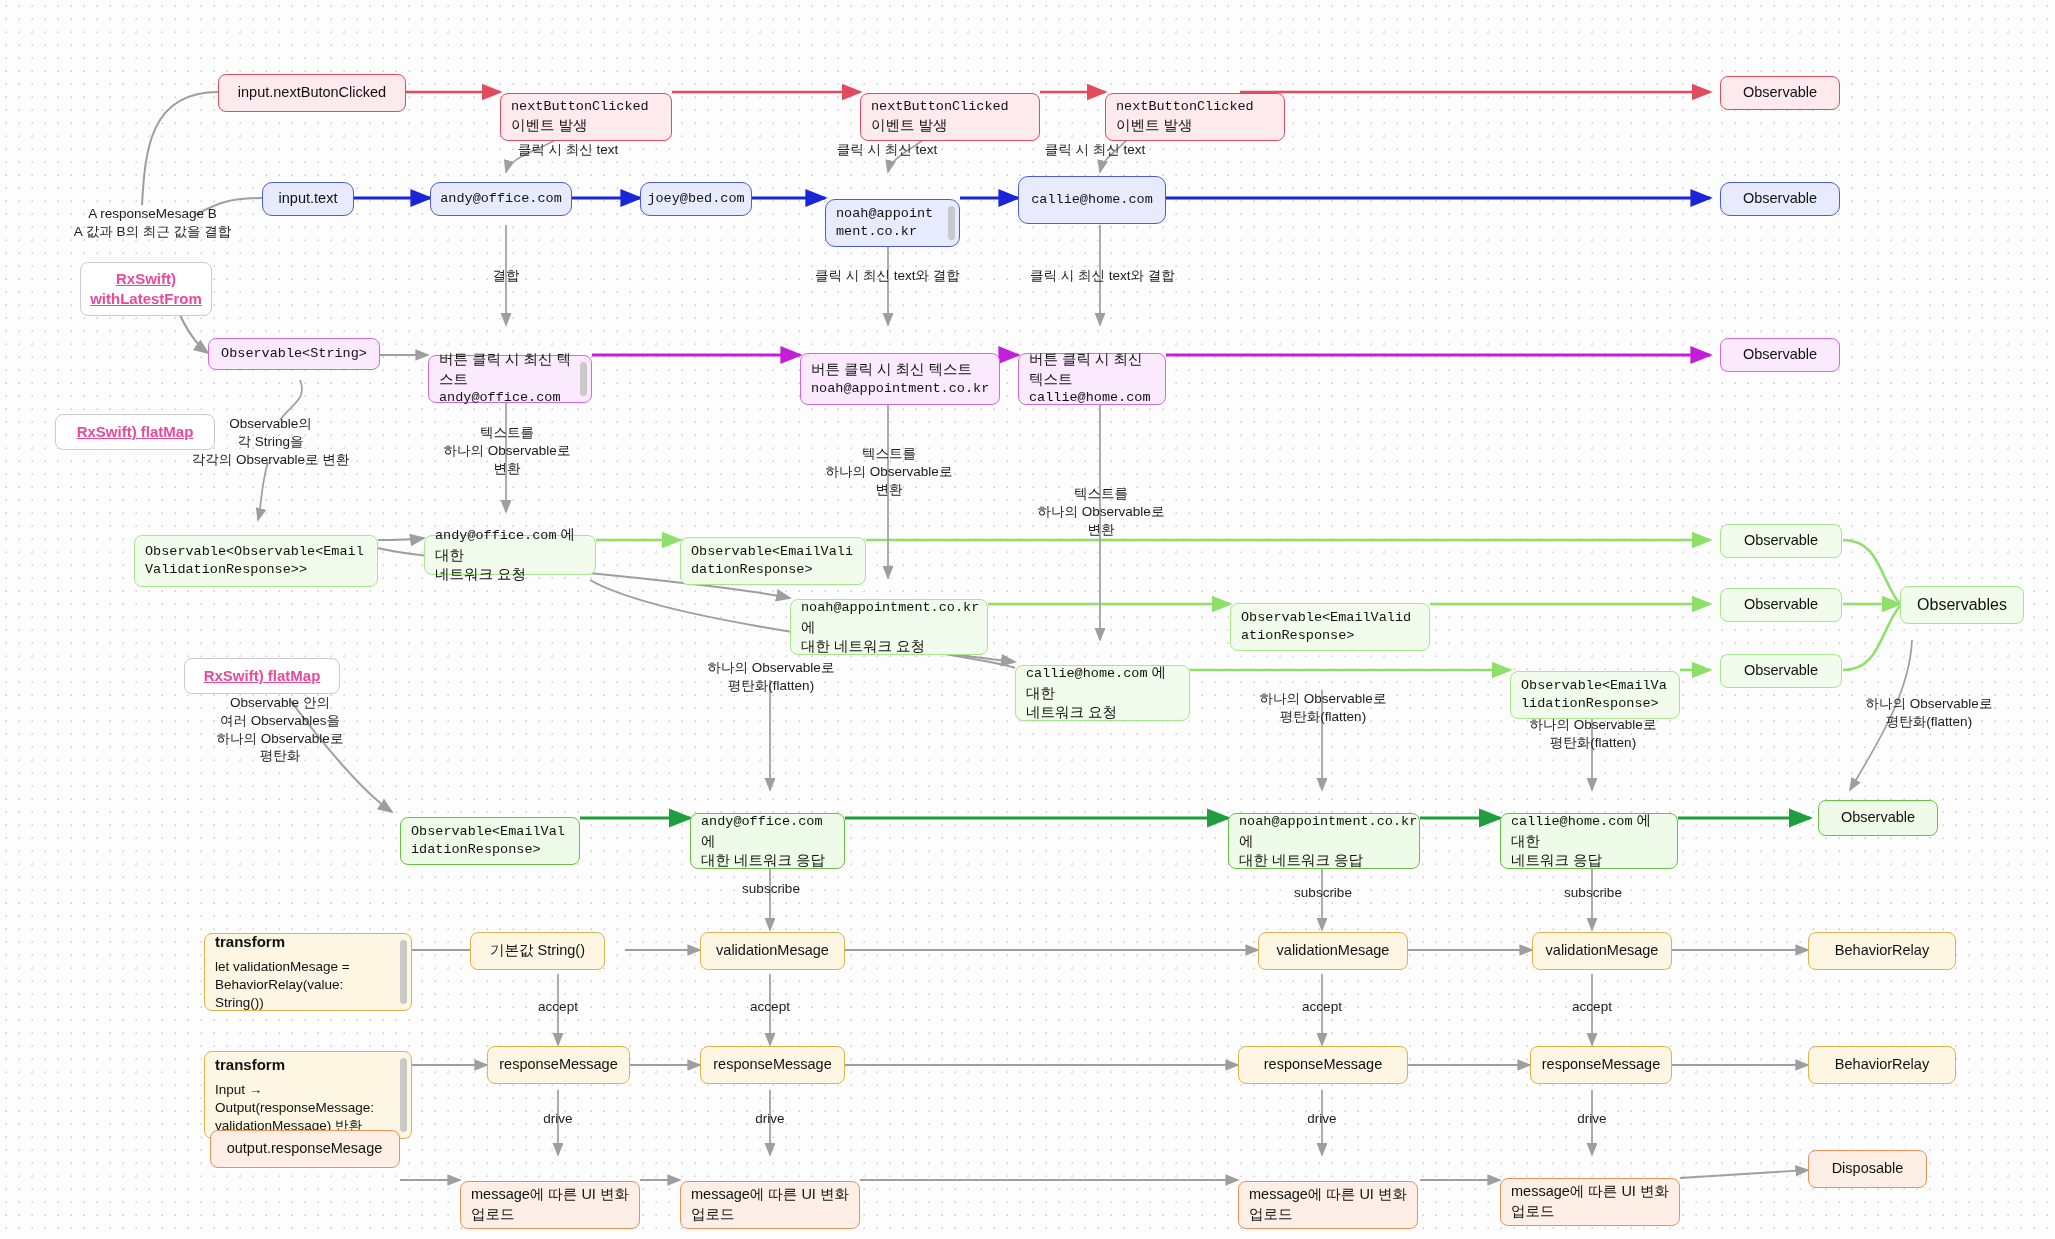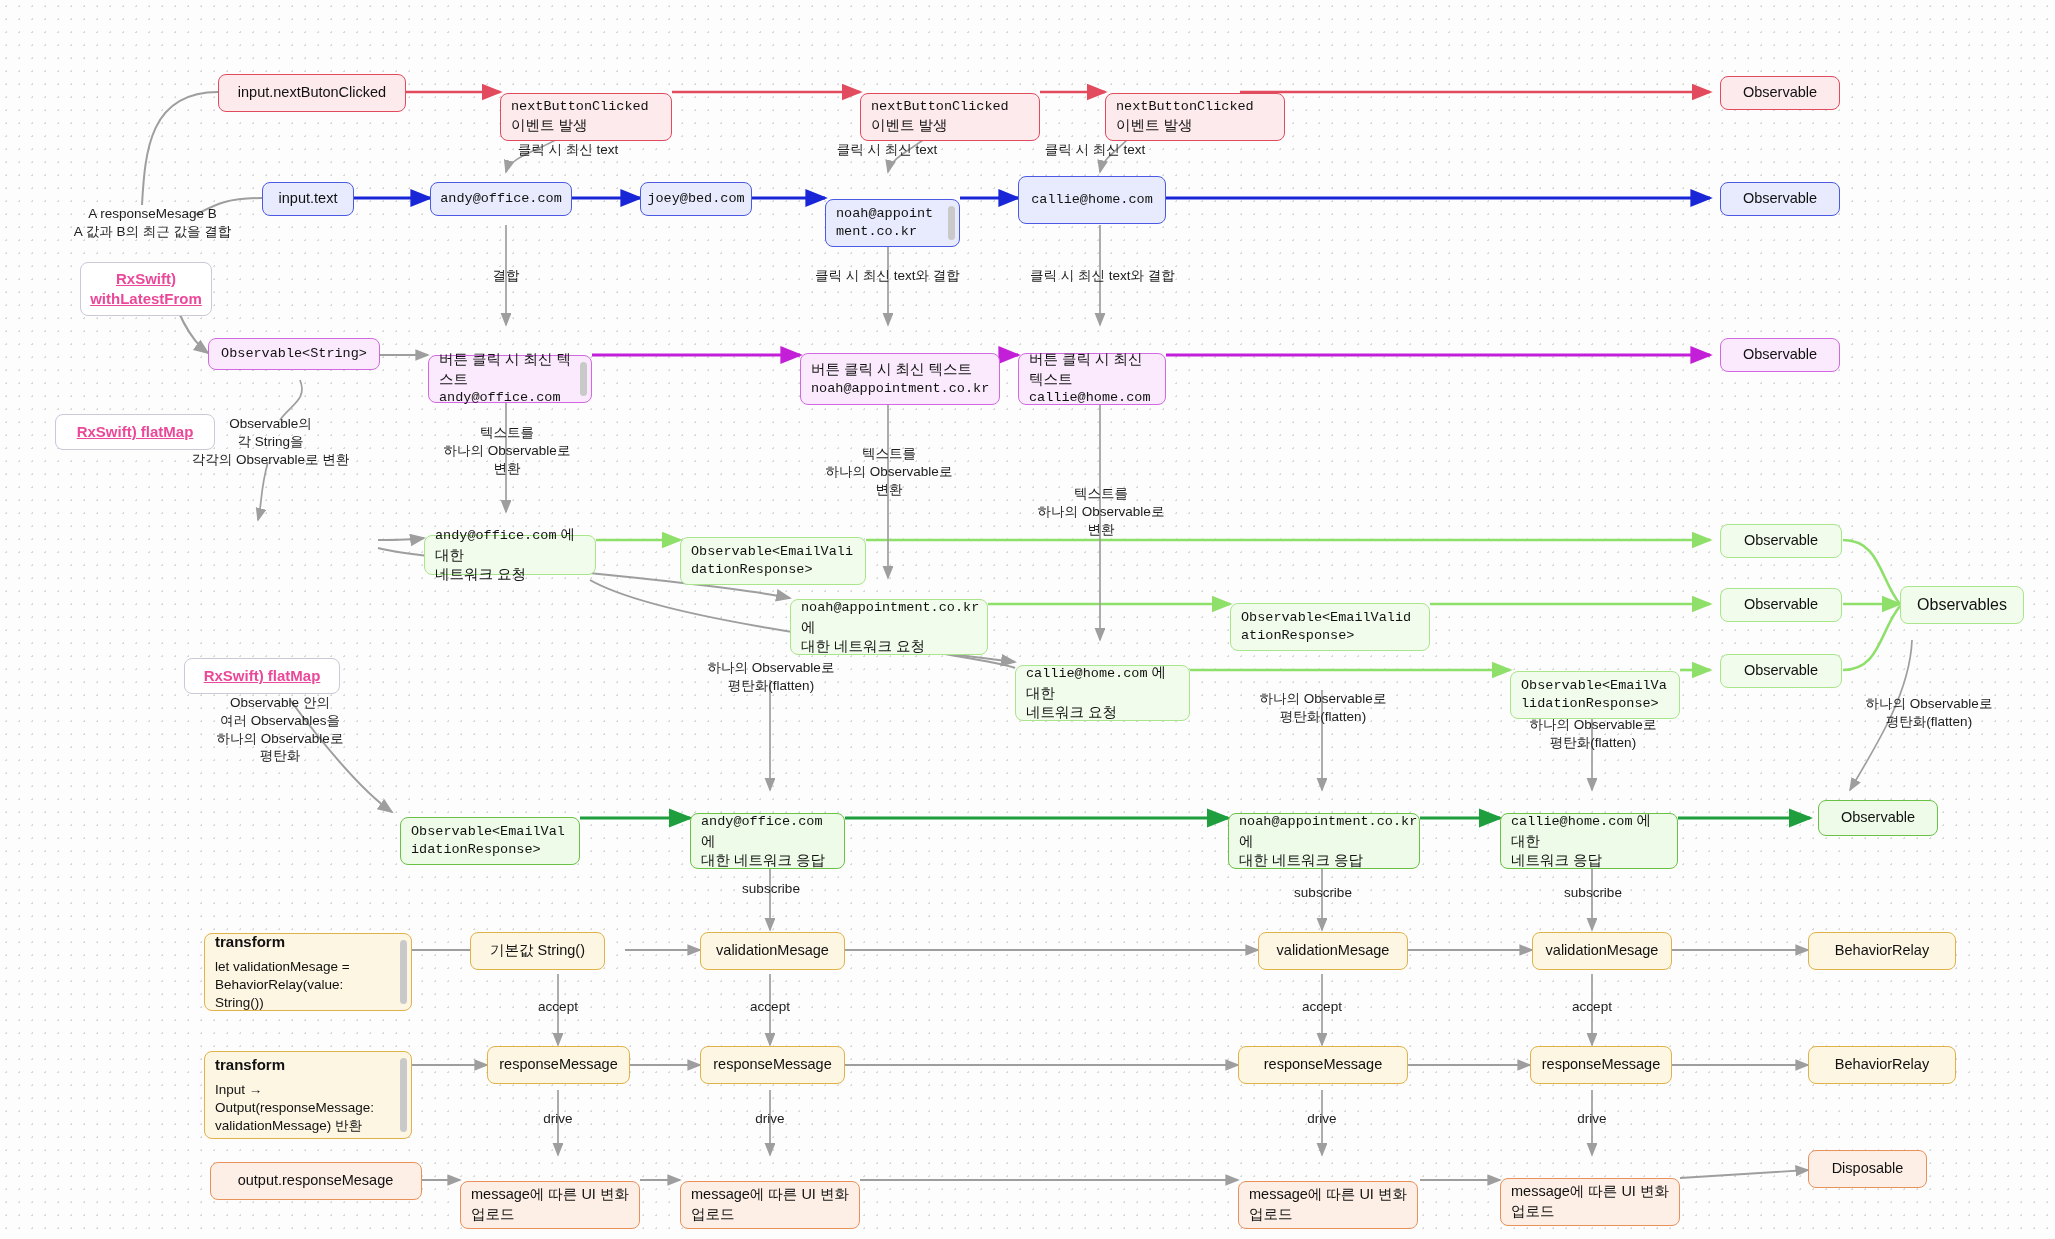--- a/index.html
+++ b/index.html
@@ -26,21 +26,21 @@
     line-height:1.35;
     color:#111;
     padding:6px 10px;
   }
   .node .mono{font-family:"Liberation Mono","DejaVu Sans Mono",monospace;font-size:13.5px;}
   .ctr{align-items:center;text-align:center;}
   .lft{align-items:flex-start;text-align:left;margin-top:23px;}
 
   
   .red   {border-color:#e24a5e;background:#fdeaec;}
-  .blue  {border-color:#4a5ae2;background:#e8ebfd;}
+  .blue  {border-color:#4a5ae2;background:#e8ebfd;border-radius:10px;}
   .purple{border-color:#d16ae0;background:#fbeafd;}
   .greenl{border-color:#a9e58a;background:#f2fcec;}
   .greend{border-color:#69c246;background:#eefbe8;}
   .amber {border-color:#e0b24a;background:#fdf6e3;}
   .peach {border-color:#e8915a;background:#fdefe6;}
   .lilac {border-color:#c9c9d8;background:#ffffff;}
 
   .link{color:#ec4899;text-decoration:underline;font-weight:bold;font-size:15px;}
 
   .lbl{
@@ -248,20 +248,23 @@
 
   <div class="node purple lft" style="left:1018px;top:330px;width:148px;height:52px;">
     <span>버튼 클릭 시 최신 텍스트</span>
     <span class="mono">callie@home.com</span>
   </div>
 
   <div class="node purple ctr" style="left:1720px;top:338px;width:120px;height:34px;">
     <span>Observable</span>
   </div>
 
+  <div class="node greenl lft" style="left:134px;top:512px;width:244px;height:52px;">
+    <span class="mono" style="word-break:break-all;">Observable&lt;Observable&lt;EmailValidationResponse&gt;&gt;</span>
+  </div>
 
   <div class="node greenl lft" style="left:424px;top:512px;width:172px;height:40px;">
     <span>
       <span class="mono">andy@office.com</span>
       <span>에 대한</span>
     </span>
     <span>네트워크 요청</span>
   </div>
 
   <div class="node greenl lft" style="left:680px;top:514px;width:186px;height:48px;">
@@ -379,21 +382,21 @@
   <div class="node amber ctr" style="left:1238px;top:1046px;width:170px;height:38px;">
     <span>responseMessage</span>
   </div>
   <div class="node amber ctr" style="left:1530px;top:1046px;width:142px;height:38px;">
     <span>responseMessage</span>
   </div>
   <div class="node amber ctr" style="left:1808px;top:1046px;width:148px;height:38px;">
     <span>BehaviorRelay</span>
   </div>
 
-  <div class="node peach ctr" style="left:210px;top:1162px;width:212px;height:38px;padding-left:9px;">
+  <div class="node peach ctr" style="left:210px;top:1130px;width:190px;height:38px;padding-left:9px;">
     <span>output.responseMesage</span>
   </div>
 
   <div class="node peach lft" style="left:460px;top:1158px;width:180px;height:48px;">
     <span>message에 따른 UI 변화 업로드</span>
   </div>
   <div class="node peach lft" style="left:680px;top:1158px;width:180px;height:48px;">
     <span>message에 따른 UI 변화 업로드</span>
   </div>
   <div class="node peach lft" style="left:1238px;top:1158px;width:180px;height:48px;">

